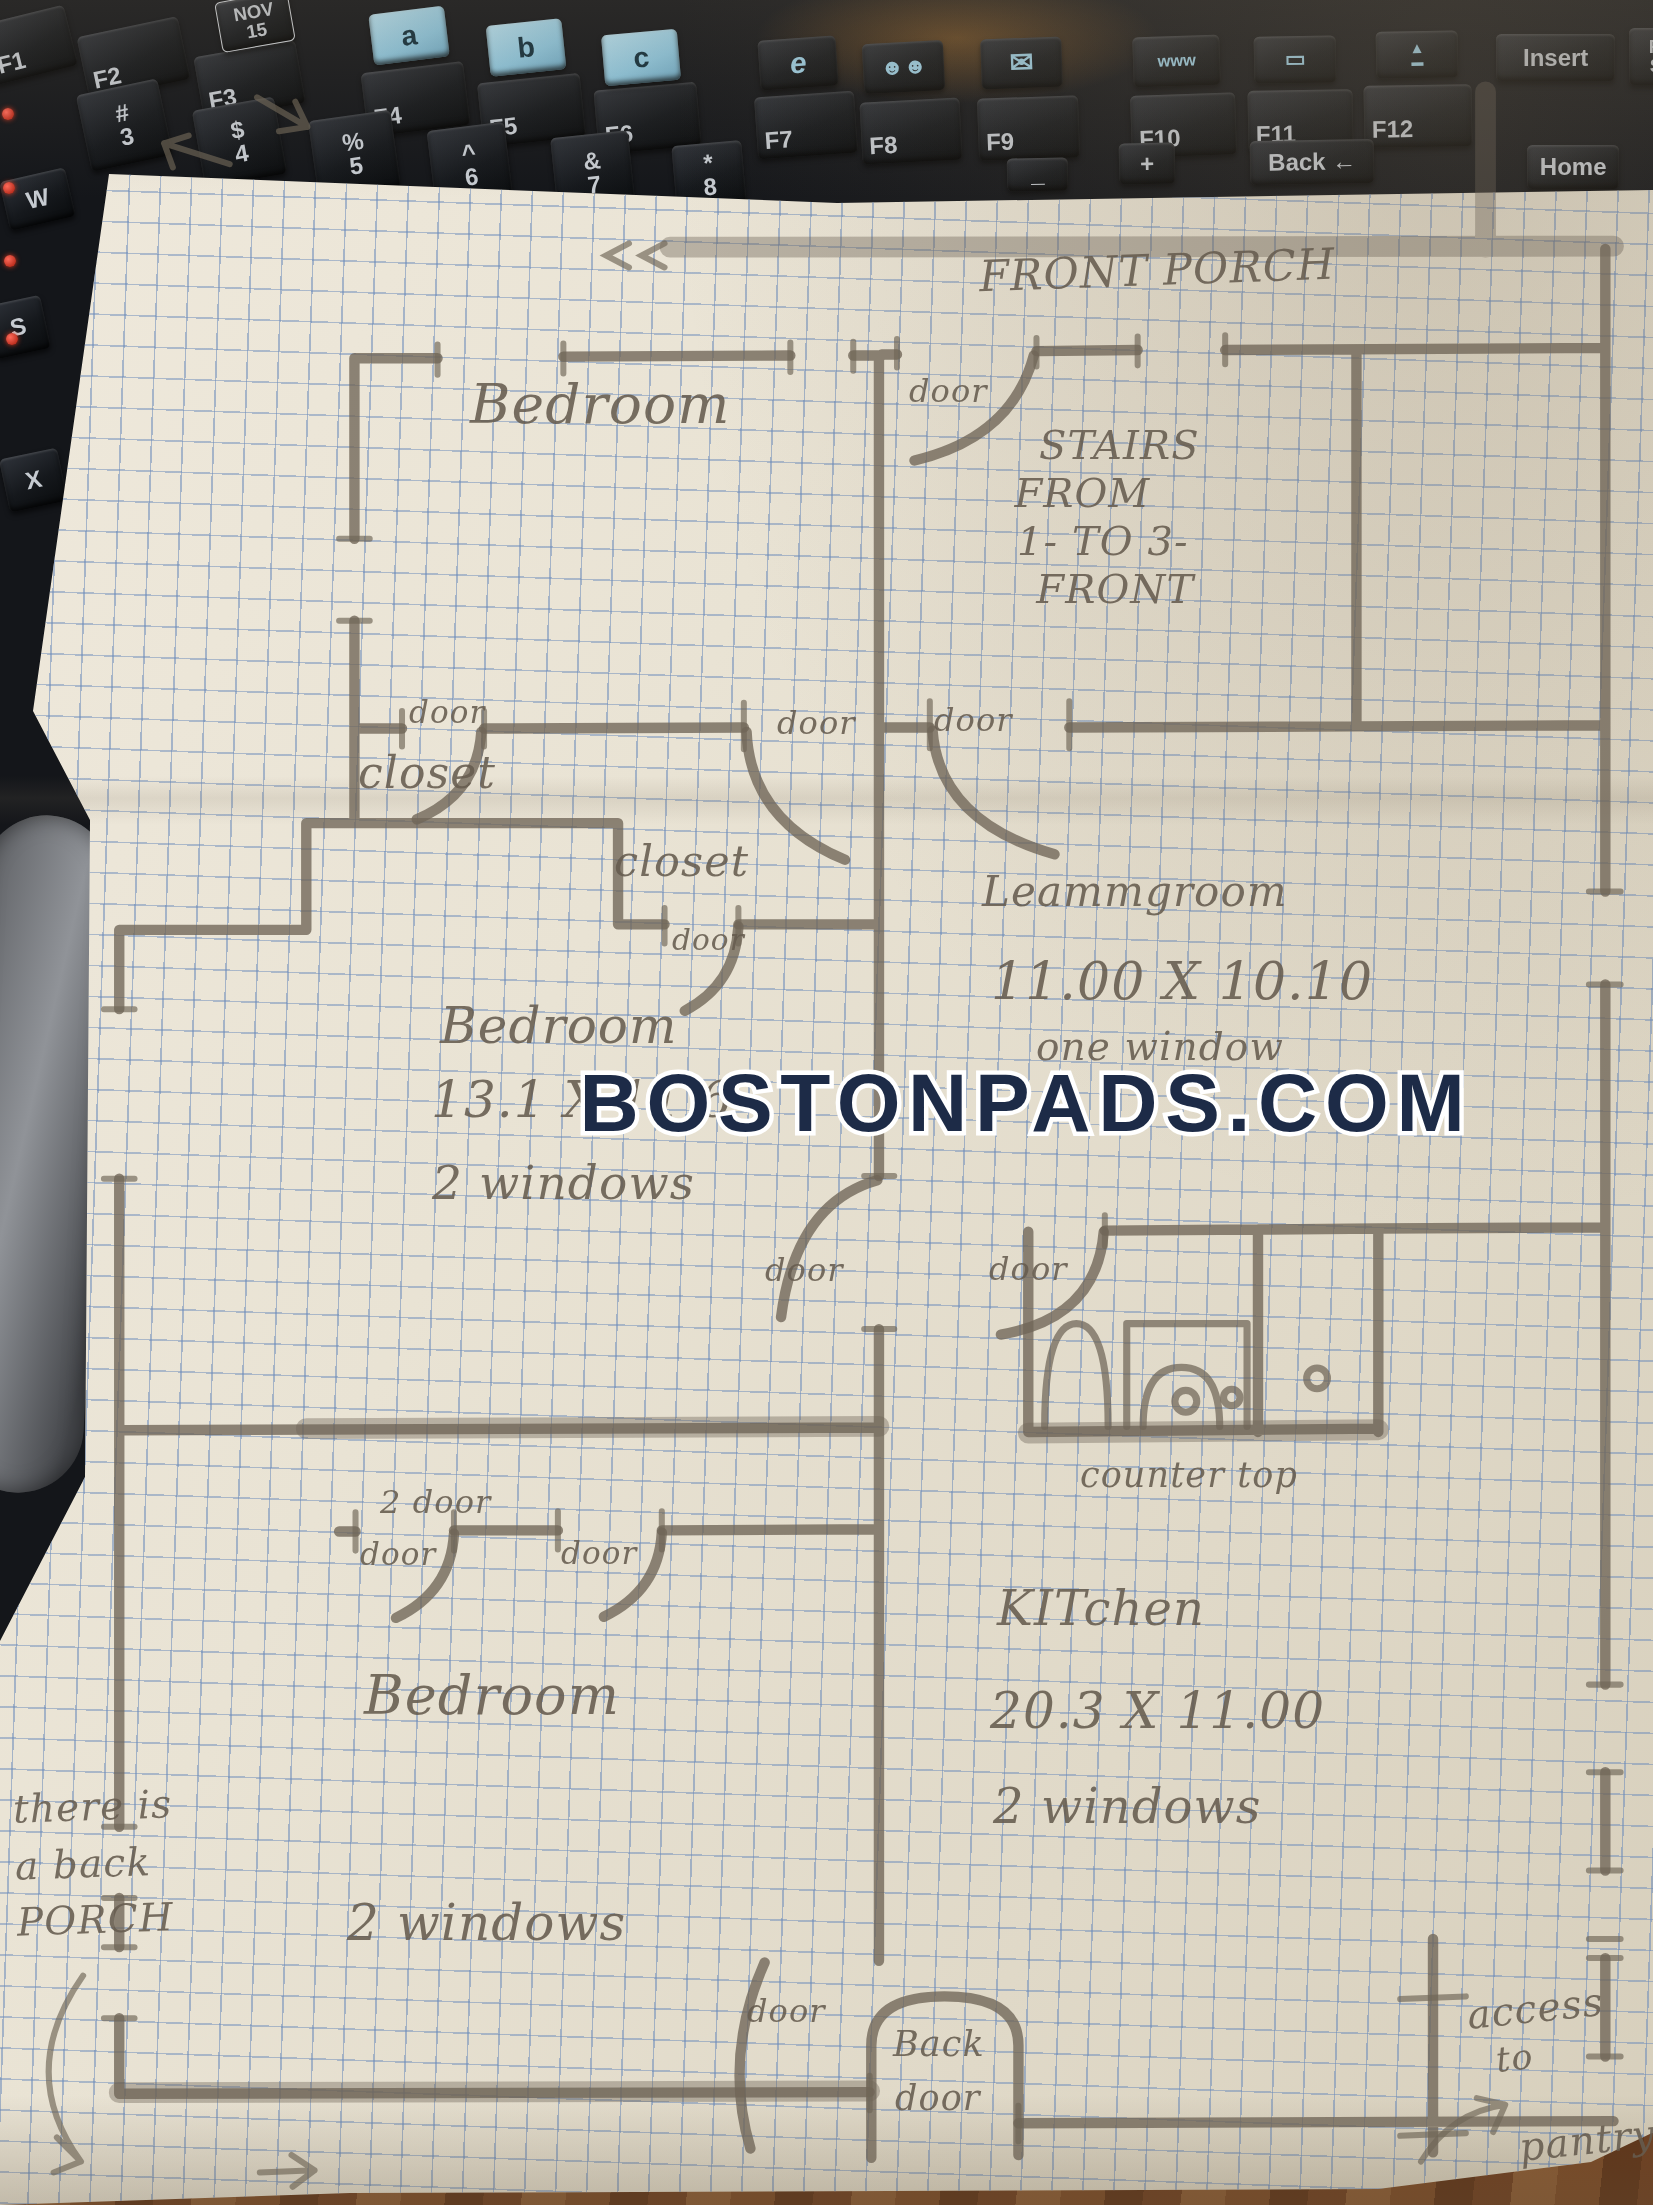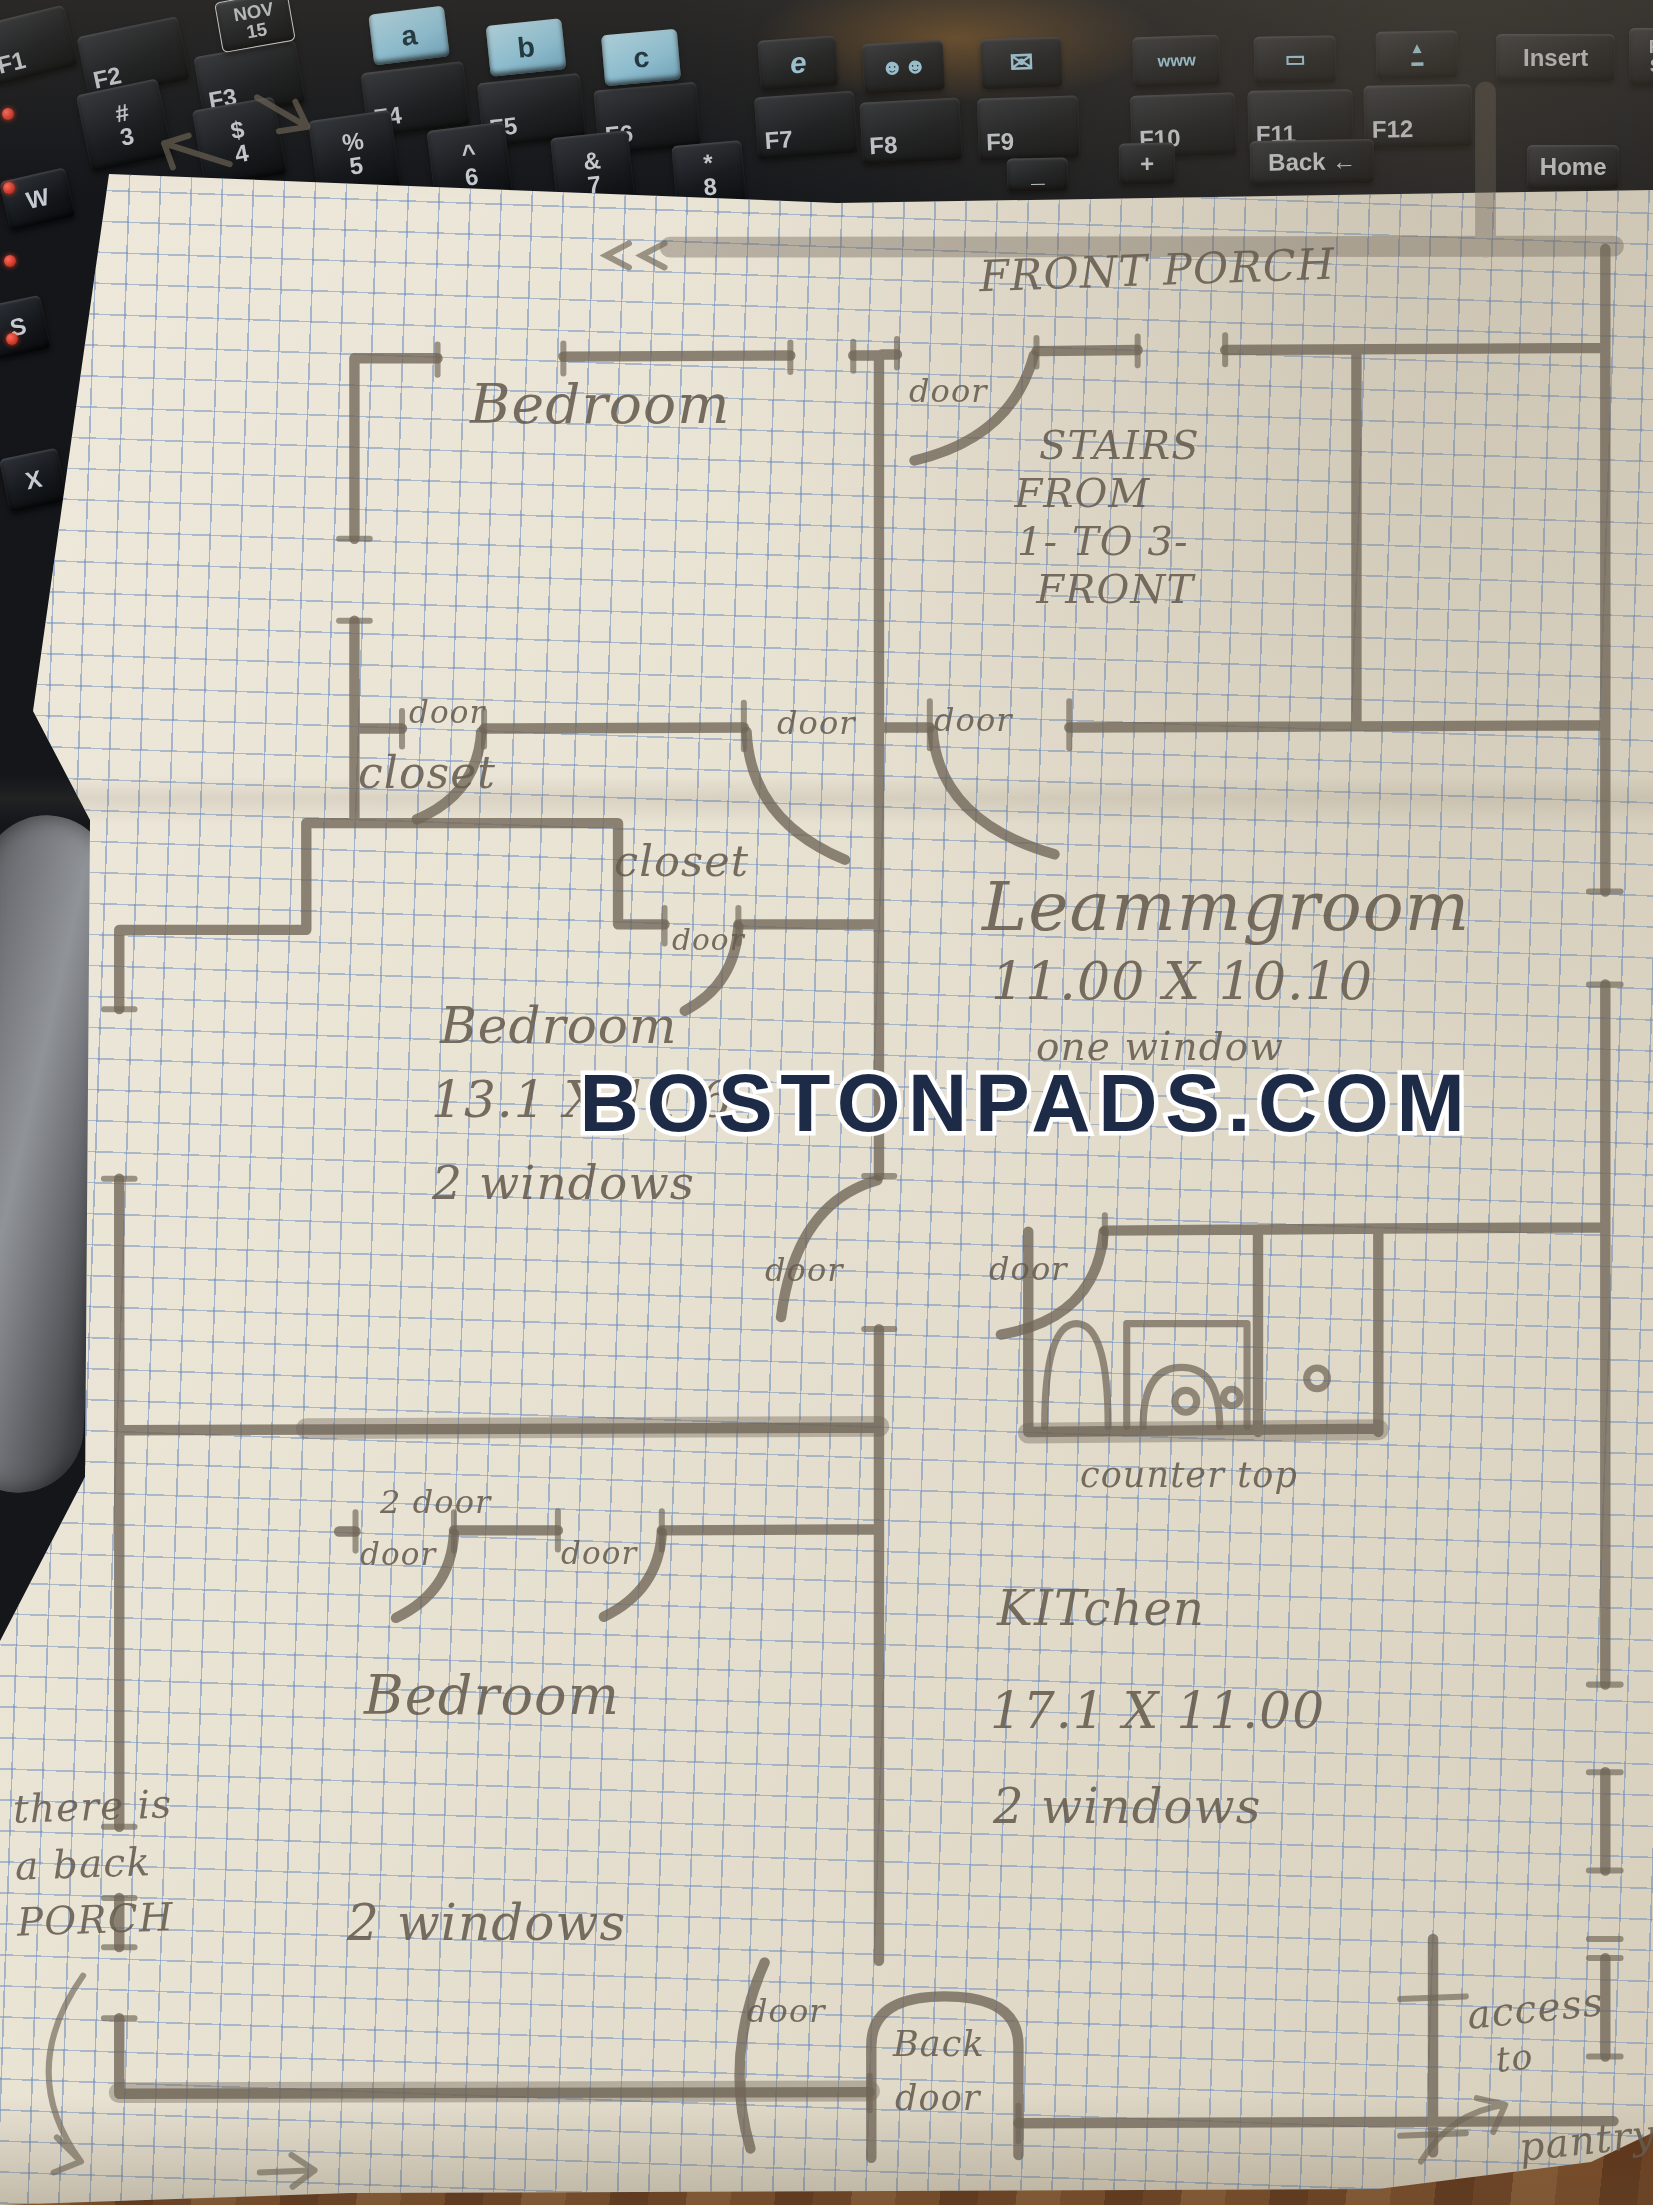--- a/index.html
+++ b/index.html
@@ -297,34 +297,34 @@
   </div>
 
   <div class="hand" style="left:909px;top:372px;font-size:32px">door</div>
   <div class="hand" style="left:409px;top:694px;font-size:31px">door</div>
   <div class="hand" style="left:358px;top:747px;font-size:44px">closet</div>
   <div class="hand" style="left:777px;top:704px;font-size:32px">door</div>
   <div class="hand" style="left:934px;top:701px;font-size:32px">door</div>
   <div class="hand" style="left:614px;top:836px;font-size:43px">closet</div>
   <div class="hand" style="left:672px;top:923px;font-size:29.5px">door</div>
 
-  <div class="hand" style="left:982px;top:867px;font-size:68px">Leammgroom</div>
+  <div class="hand" style="left:982px;top:867px;font-size:42px">Leammgroom</div>
   <div class="hand" style="left:991px;top:951px;font-size:52px">11.00 X 10.10</div>
   <div class="hand" style="left:1036px;top:1024px;font-size:39px">one window</div>
 
   <div class="hand" style="left:440px;top:997px;font-size:50px">Bedroom</div>
   <div class="hand" style="left:431px;top:1071px;font-size:50px">13.1 X 11.6</div>
   <div class="hand" style="left:432px;top:1155px;font-size:47px">2 windows</div>
 
   <div class="hand" style="left:765px;top:1251px;font-size:32px">door</div>
   <div class="hand" style="left:989px;top:1250px;font-size:32px">door</div>
   <div class="hand" style="left:1080px;top:1455px;font-size:35px">counter top</div>
 
   <div class="hand" style="left:997px;top:1580px;font-size:48px">KITchen</div>
-  <div class="hand" style="left:990px;top:1682px;font-size:50px">17.1 X 11.00</div>
+  <div class="hand" style="left:990px;top:1682px;font-size:50px">20.3 X 11.00</div>
   <div class="hand" style="left:993px;top:1778px;font-size:48px">2 windows</div>
 
   <div class="hand" style="left:380px;top:1483px;font-size:32px">2 door</div>
   <div class="hand" style="left:360px;top:1536px;font-size:31px">door</div>
   <div class="hand" style="left:561px;top:1535px;font-size:31px">door</div>
 
   <div class="hand" style="left:364px;top:1664px;font-size:54px">Bedroom</div>
   <div class="hand" style="left:347px;top:1894px;font-size:50px">2 windows</div>
 
   <div class="hand" style="left:15.3px;top:1779px;font-size:39px;line-height:1.45;transform:rotate(-2deg)">

